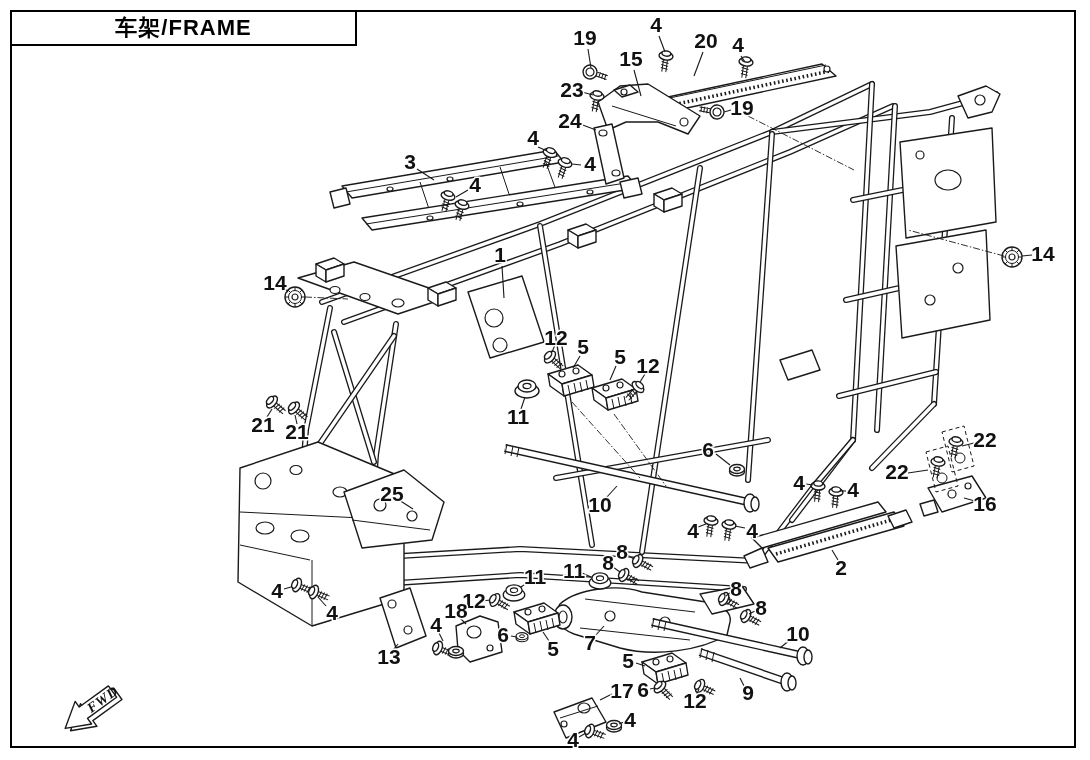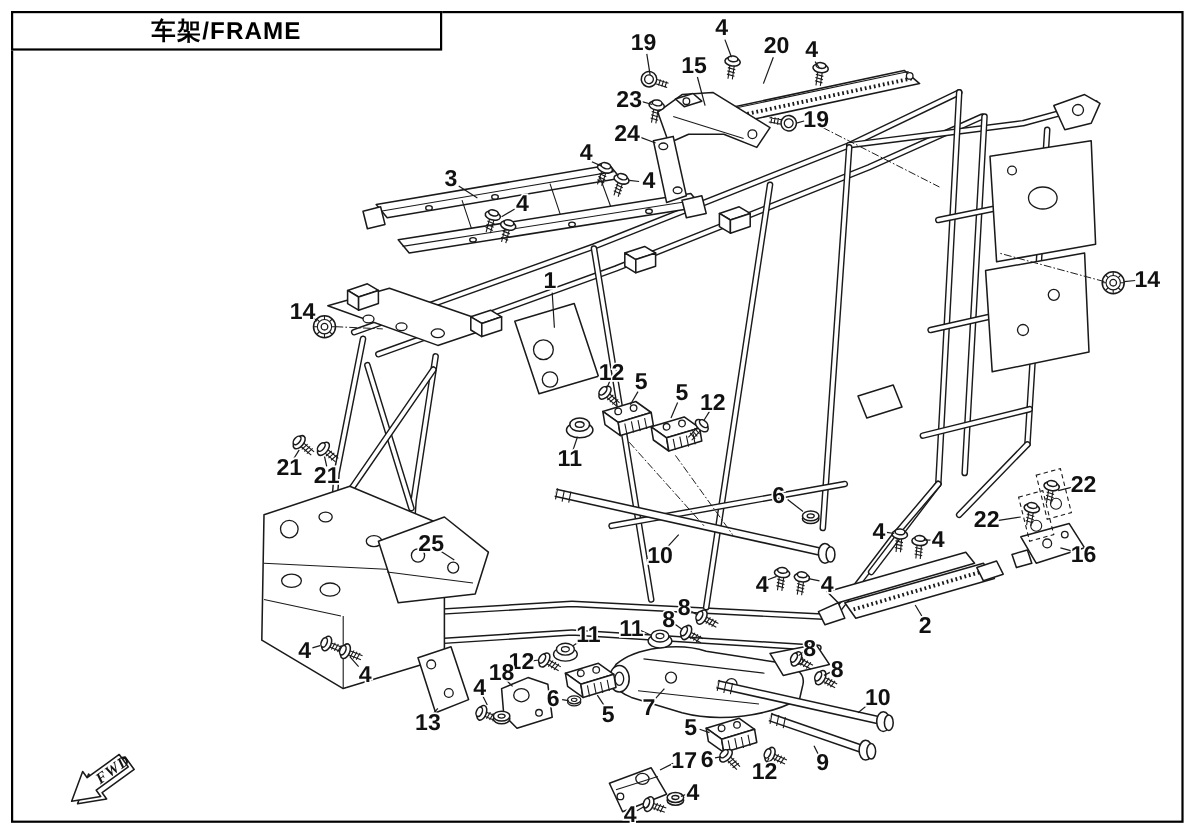--- a/index.html
+++ b/index.html
@@ -1,20 +1,20 @@
 <!DOCTYPE html>
 <html><head>
 <meta charset="utf-8">
 <style>
   html,body{margin:0;padding:0;background:#fff;}
   #page{position:relative;width:1090px;height:760px;background:#fff;overflow:hidden;
         font-family:"Liberation Sans",sans-serif;}
   #border-rect{position:absolute;left:10px;top:10px;width:1066px;height:738px;
         border:2px solid #000;box-sizing:border-box;}
-  #title-box{position:absolute;left:10px;top:10px;width:392px;height:36px;
+  #title-box{position:absolute;left:10px;top:10px;width:347px;height:36px;
         border:2px solid #000;box-sizing:border-box;display:flex;align-items:center;
         justify-content:center;background:#fff;z-index:5;}
   #title-box span{font-size:22px;font-weight:bold;color:#000;letter-spacing:1px;}
   svg{position:absolute;left:0;top:0;}
   .tube{stroke:#1a1a1a;stroke-width:6;fill:none;stroke-linecap:round;stroke-linejoin:round;}
   .tube-i{stroke:#fff;stroke-width:3.4;fill:none;stroke-linecap:round;stroke-linejoin:round;}
   .rod{stroke:#1a1a1a;stroke-width:8;fill:none;stroke-linecap:butt;}
   .rod-i{stroke:#fff;stroke-width:5.2;fill:none;stroke-linecap:butt;}
   .plate{fill:#fff;stroke:#1a1a1a;stroke-width:1.4;stroke-linejoin:round;}
   .thin{fill:none;stroke:#1a1a1a;stroke-width:1;}

